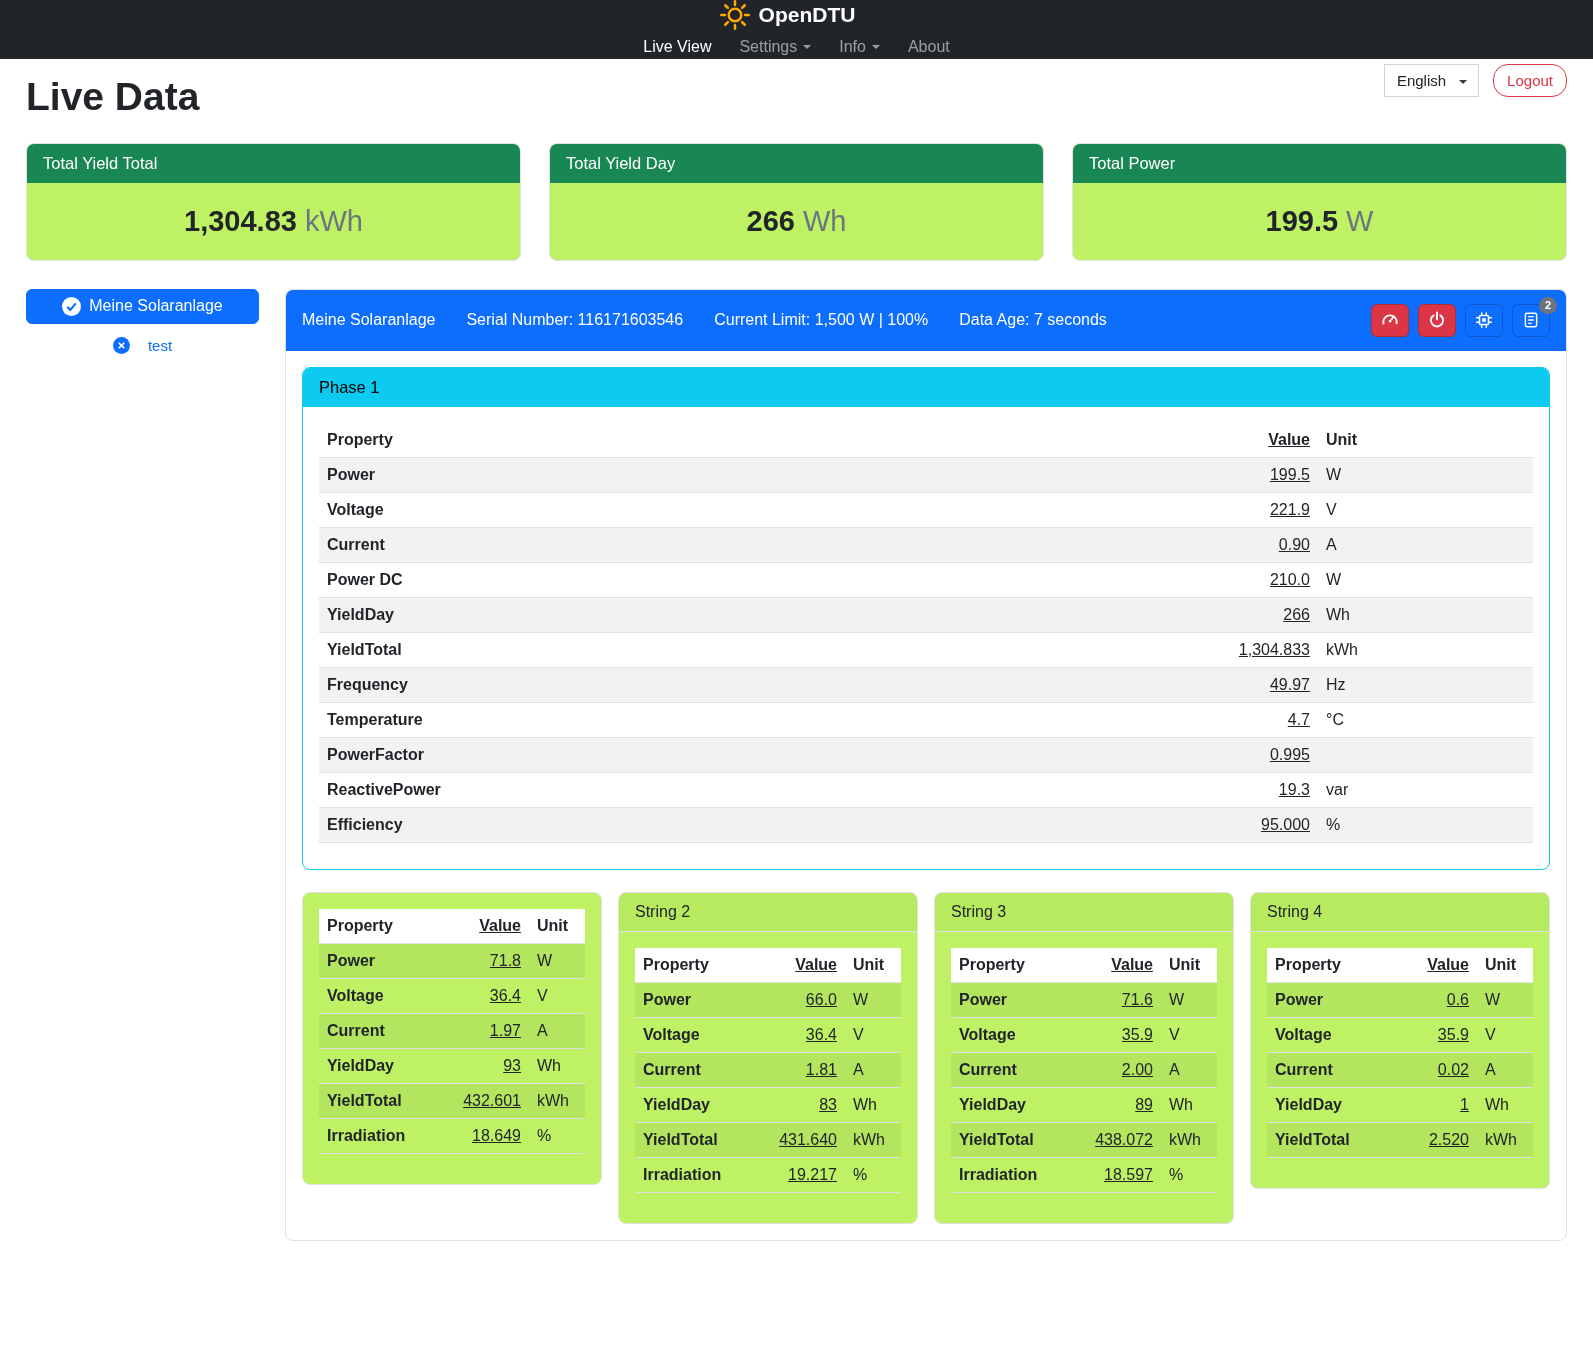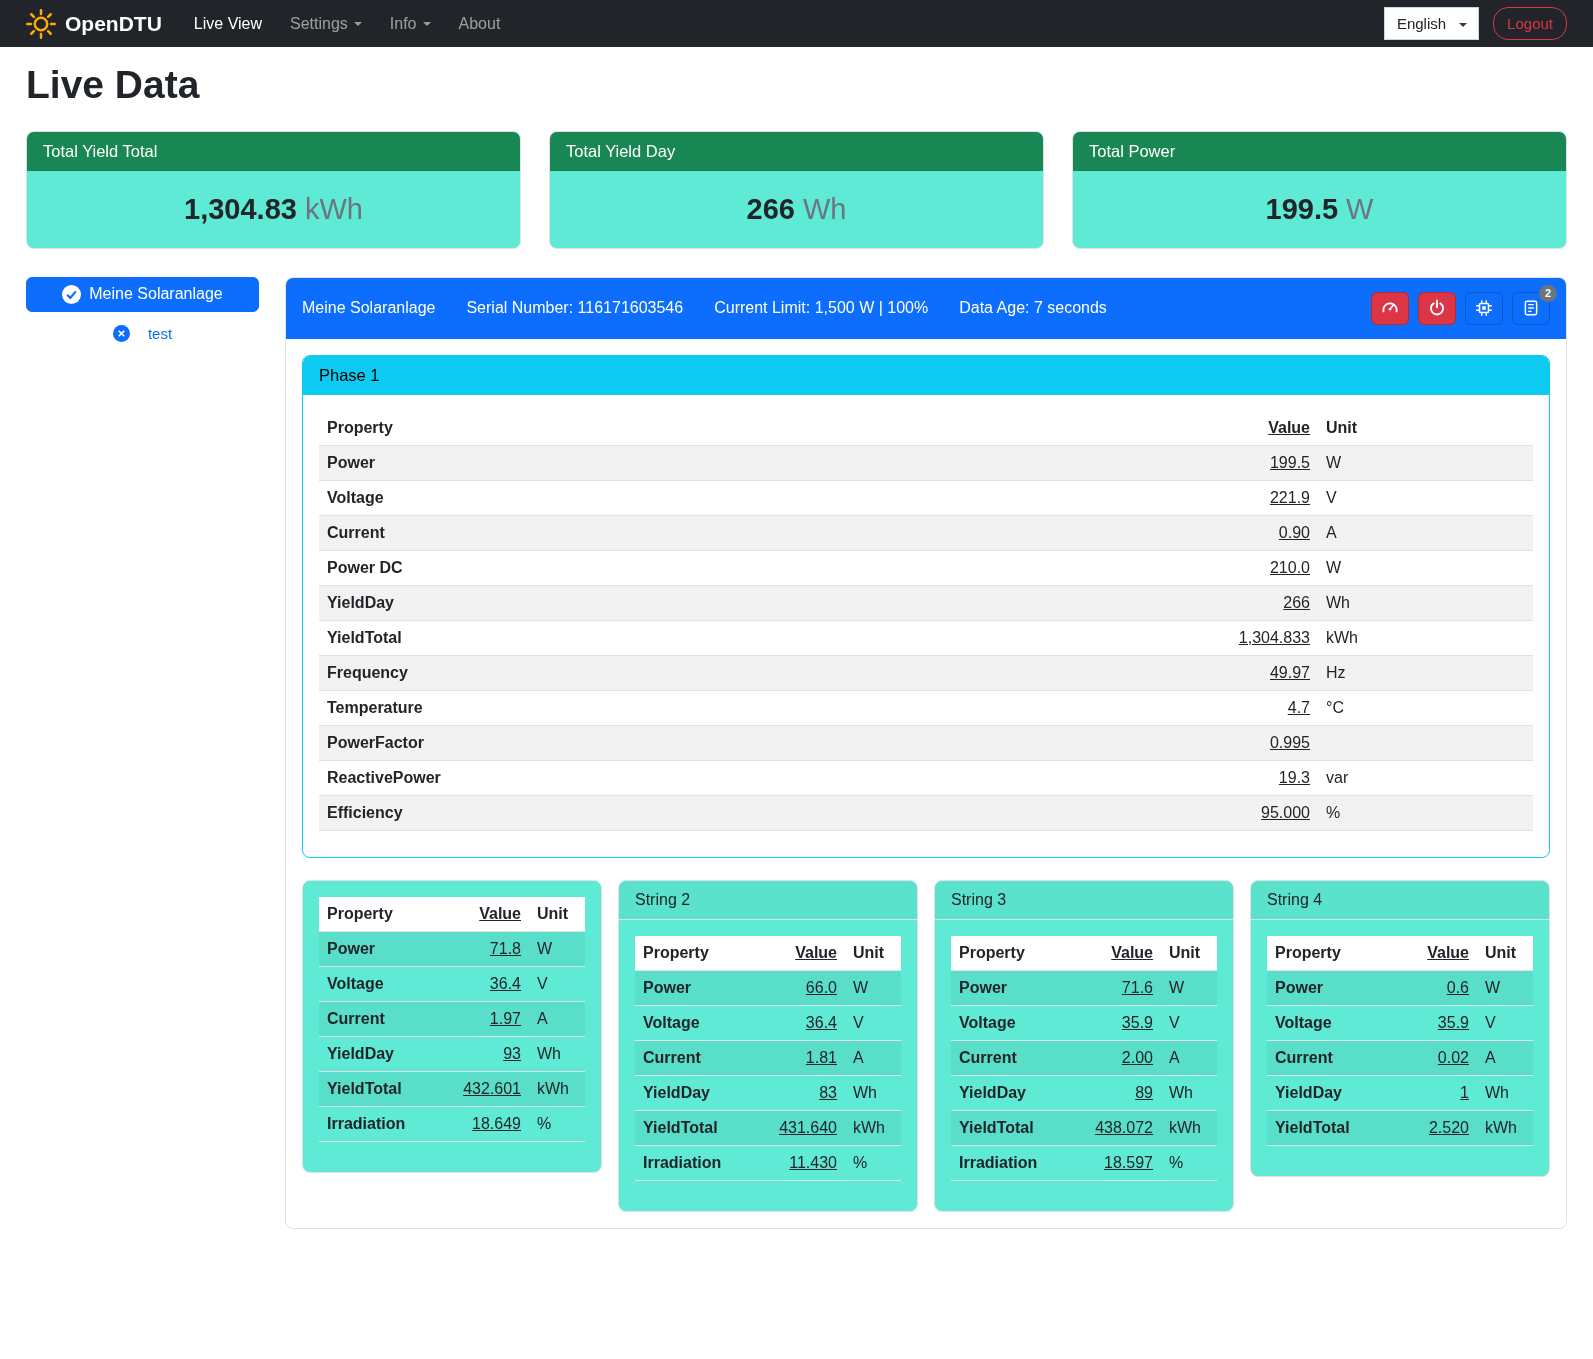--- a/index.html
+++ b/index.html
@@ -7,24 +7,25 @@
   body {
     font-family: "Liberation Sans", sans-serif;
     color: #212529;
     font-size: 16px;
     -webkit-font-smoothing: antialiased;
   }
 
   
   .navbar {
     background: #212529;
-    height: 47px;
+    height: 59px;
     display: flex;
     align-items: center;
     padding: 0 26px;
+    flex-direction: column;
   }
   .brand {
     display: flex; align-items: center; gap: 9px;
     color: #fff; font-size: 21px; font-weight: 600;
     text-decoration: none; cursor: pointer; margin-right: 18px;
   }
   .nav-links { display: flex; align-items: center; }
   .nav-link {
     color: rgba(255,255,255,.55);
     padding: 8px 14px; text-decoration: none; cursor: pointer;
@@ -49,21 +50,21 @@
     background: transparent; color: #dc3545;
     border: 1px solid #dc3545; border-radius: 15px;
     padding: 7px 13px; font-size: 15px; cursor: pointer;
     font-family: inherit;
   }
 
   
   .container { padding: 0 26px 30px 26px; }
   h1.page-title { font-size: 39px; font-weight: 700; margin: 16px 0 24px; }
 
-  .card { border: 1px solid #dee2e6; border-radius: 8px; overflow: hidden; background: #5eead4; }
+  .card { border: 1px solid #dee2e6; border-radius: 8px; overflow: hidden; background: #bef264; }
   .card-header { padding: 10px 16px; font-size: 16.5px; }
 
   
   .summary-row {
     display: grid; grid-template-columns: repeat(3, 1fr);
     gap: 28px; margin-bottom: 28px;
   }
   .summary-card .card-header { background: #198754; color: #fff; }
   .summary-card .card-body { padding: 21px 16px; text-align: center; font-size: 29px; line-height: 1.2; }
   .value-number { font-weight: 700; color: #212529; }
@@ -439,21 +440,21 @@
                       <td class="val">83</td>
                       <td>Wh</td>
                     </tr>
                     <tr>
                       <th>YieldTotal</th>
                       <td class="val">431.640</td>
                       <td>kWh</td>
                     </tr>
                     <tr>
                       <th>Irradiation</th>
-                      <td class="val">11.430</td>
+                      <td class="val">19.217</td>
                       <td>%</td>
                     </tr>
                   </tbody>
               </table>
             </div>
           </div>
 
           <div class="card string-card">
             <div class="card-header">String 3</div>
             <div class="card-body">

